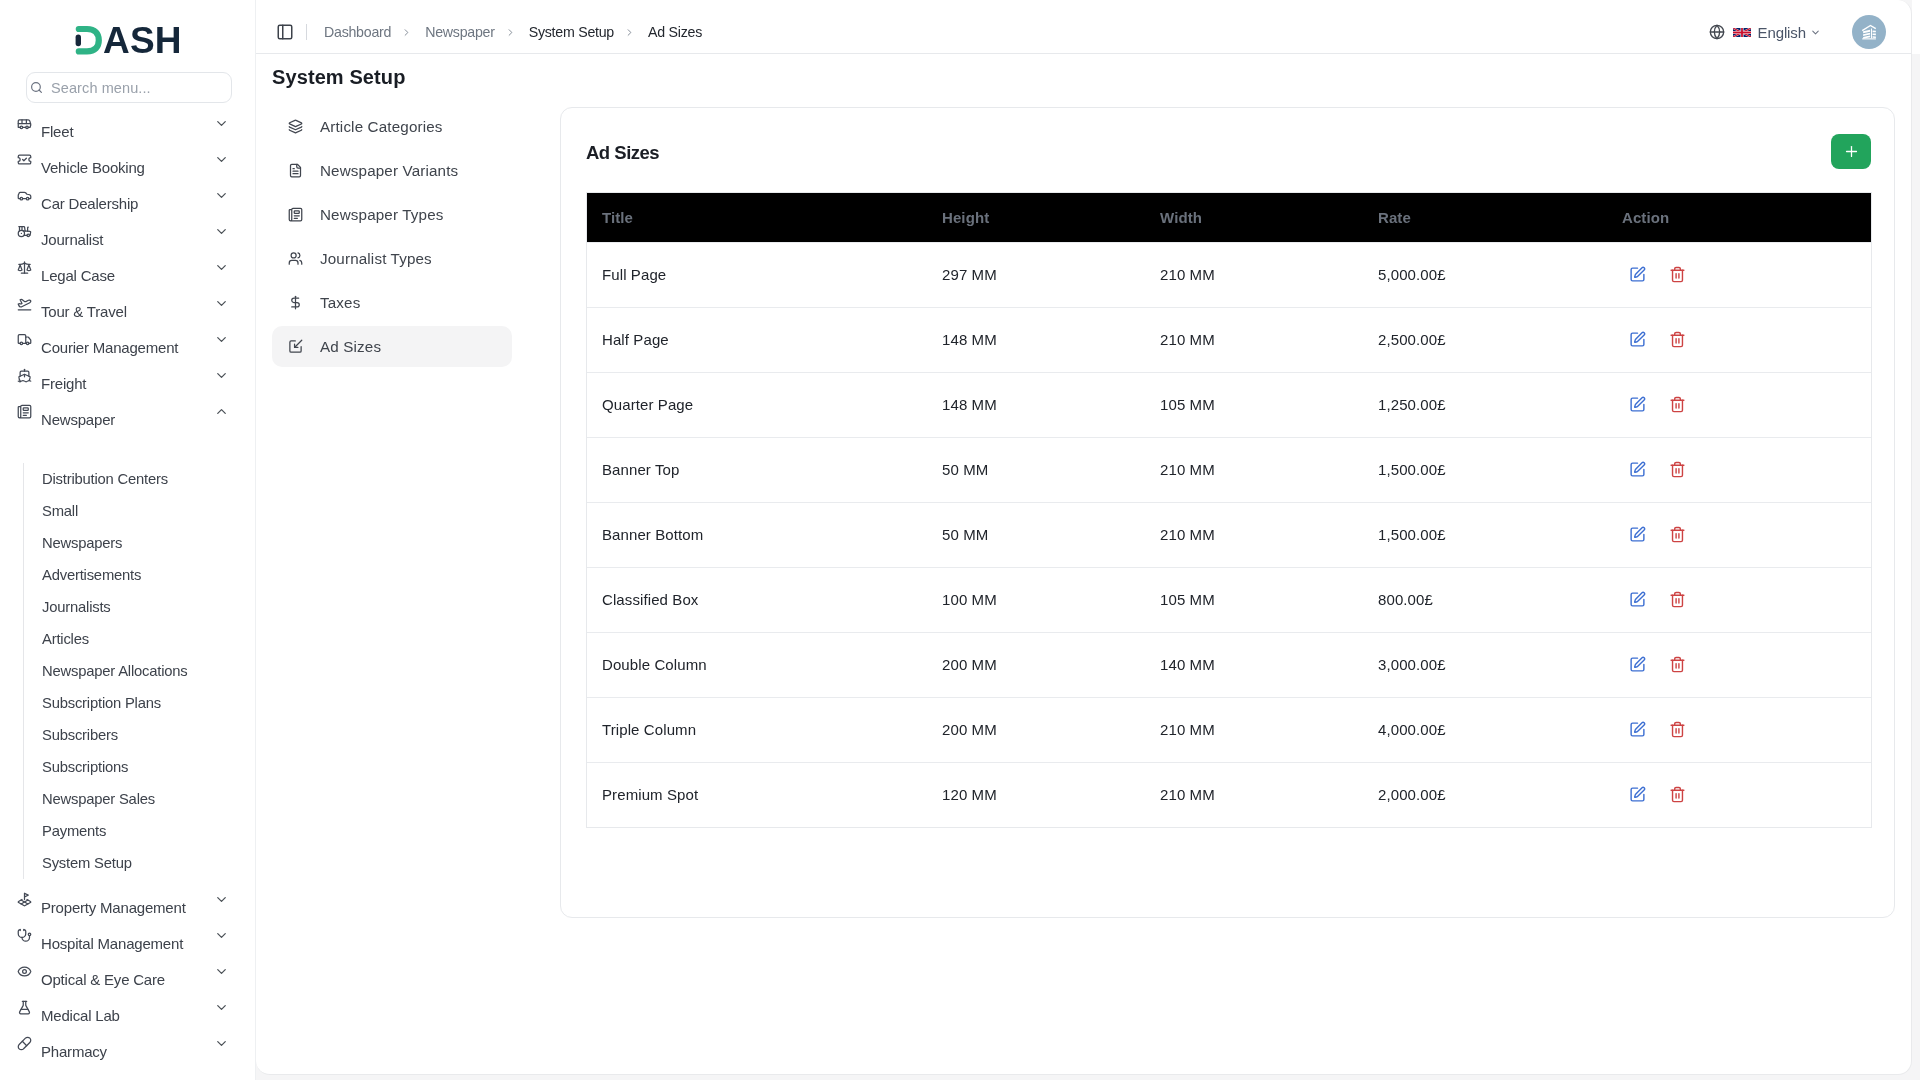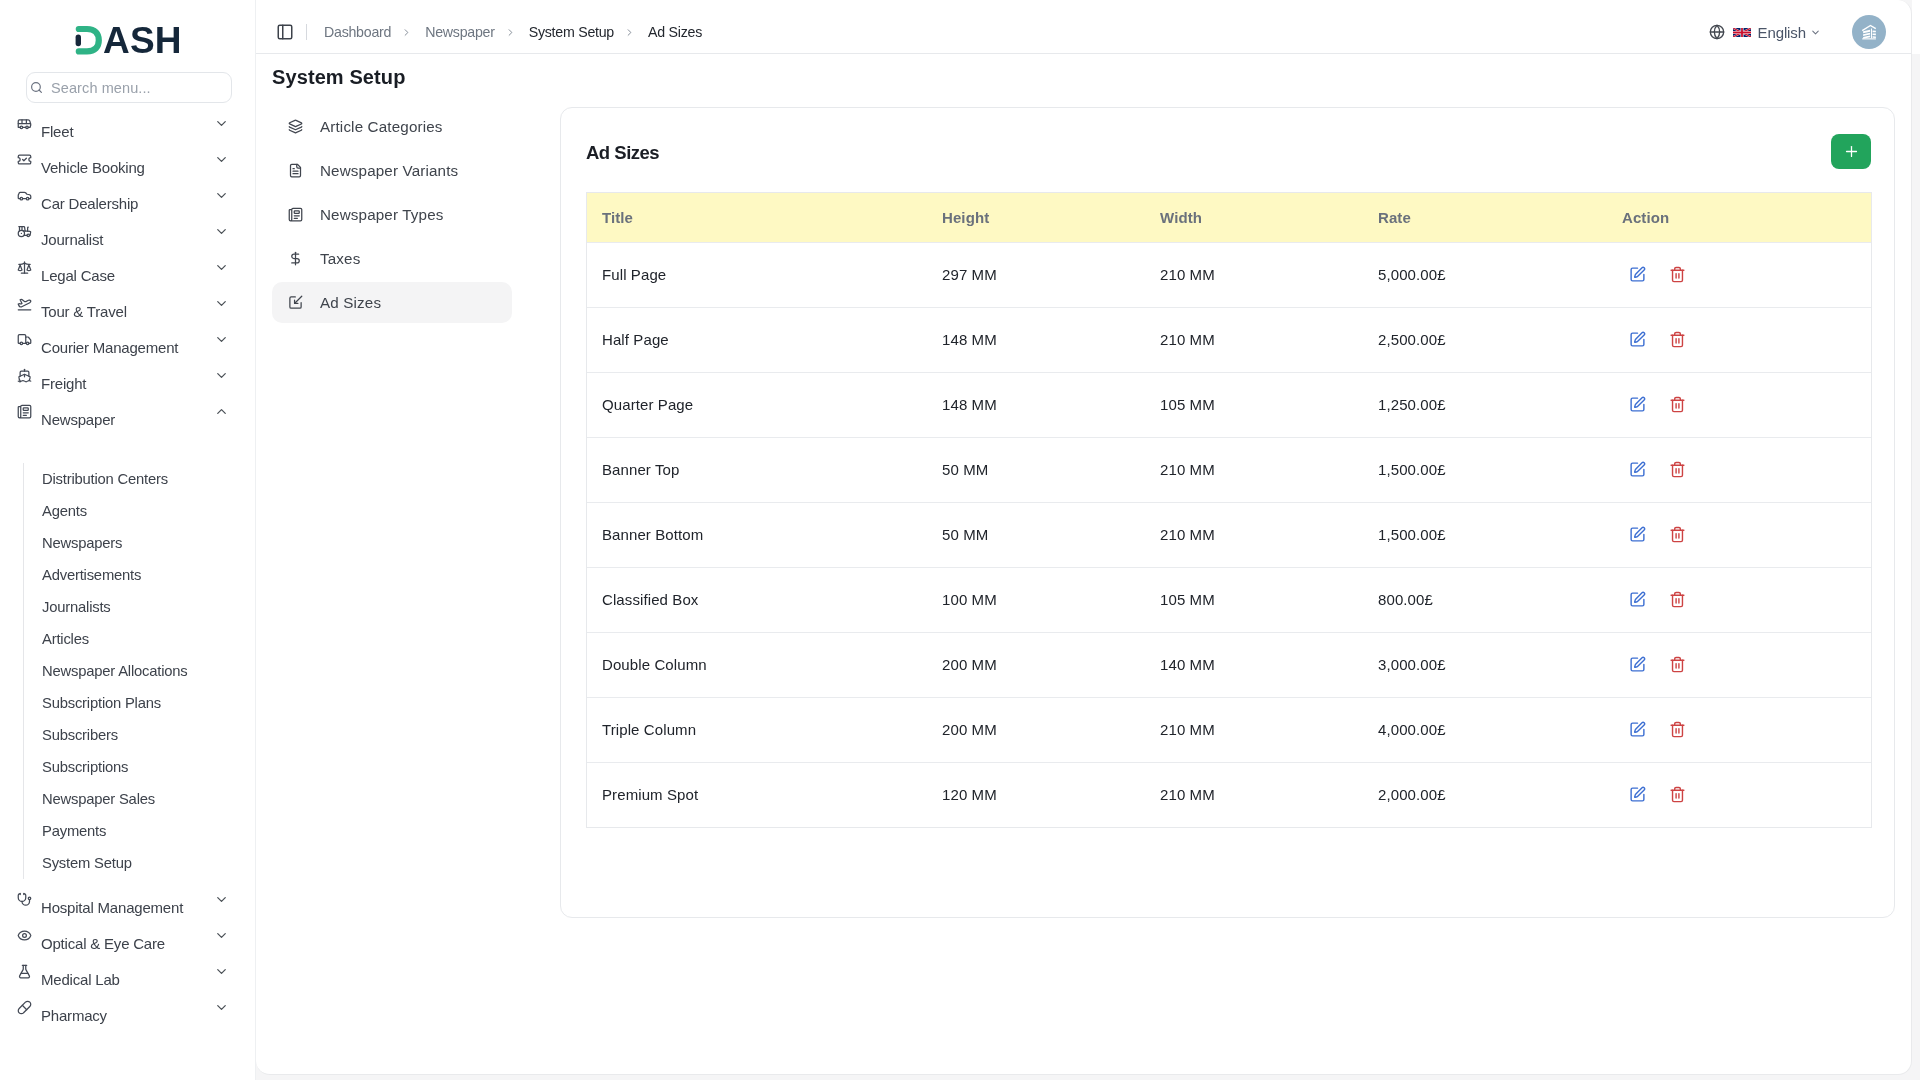--- a/index.html
+++ b/index.html
@@ -41,21 +41,21 @@
 .setupnav li.active { background:#f4f4f5; }
 .setupnav .ic { width:15px; height:15px; color:#40454e; }
 .setupnav .lb { margin-left:17px; font-size:15.2px; letter-spacing:.15px; }
 
 
 .card { position:absolute; left:304px; top:107px; width:1335px; height:811px; background:#fff; border:1px solid #e7e9ec; border-radius:12px; }
 .ctitle { position:absolute; left:25px; top:34px; font-size:18.5px; font-weight:700; color:#1b1e25; letter-spacing:-.5px; }
 .addbtn { position:absolute; right:23px; top:26px; width:40px; height:35px; background:#22a45c; border-radius:8px; display:flex; align-items:center; justify-content:center; }
 .tablebox { position:absolute; left:25px; top:84px; width:1286px; border:1px solid #e7e9ec; }
 table { width:100%; border-collapse:collapse; table-layout:fixed; }
-th { height:49px; background:#fef9c3; text-align:left; padding-left:15px; font-size:15px; font-weight:700; color:#6a717c; letter-spacing:.1px; }
+th { height:49px; background:#000000; text-align:left; padding-left:15px; font-size:15px; font-weight:700; color:#6a717c; letter-spacing:.1px; }
 td { height:65px; border-top:1px solid #e9ebee; padding-left:15px; font-size:15px; color:#20242b; letter-spacing:.1px; }
 .acts { display:flex; align-items:center; gap:23px; margin-left:7px; }
 .acts .edit { color:#3d6fd2; }
 .acts .del { color:#cd4343; }
 </style>
 </head>
 <body>
 
 <div class="sidebar">
   <svg class="logo" width="112" height="38" viewBox="0 0 112 38">
@@ -182,34 +182,46 @@
           <rect width="8" height="4" x="10" y="6" rx="1"></rect>
         </svg>
         <span class="lb">Newspaper</span>
         <svg class="chev" width="15" height="15" viewBox="0 0 24 24" fill="none" stroke="currentColor" stroke-width="2" stroke-linecap="round" stroke-linejoin="round">
           <path d="m18 15-6-6-6 6"></path>
         </svg>
       </li>
   </ul>
   <ul class="sub" style="position:absolute; left:0; top:463px; margin-left:23px; width:200px;">
     <li>Distribution Centers</li>
-    <li>Agents</li>
+    <li>Small</li>
     <li>Newspapers</li>
     <li>Advertisements</li>
     <li>Journalists</li>
     <li>Articles</li>
     <li>Newspaper Allocations</li>
     <li>Subscription Plans</li>
     <li>Subscribers</li>
     <li>Subscriptions</li>
     <li>Newspaper Sales</li>
     <li>Payments</li>
     <li>System Setup</li>
   </ul>
   <ul class="menu" style="top:881px;">
+    <li class="mi">
+        <svg class="ic" viewBox="0 0 24 24" fill="none" stroke="currentColor" stroke-width="2" stroke-linecap="round" stroke-linejoin="round" width="15" height="15">
+          <path d="m12 8 6-3-6-3v10"></path>
+          <path d="m8 11.99-5.5 3.14a1 1 0 0 0 0 1.74l8.5 4.86a2 2 0 0 0 2 0l8.5-4.86a1 1 0 0 0 0-1.74L16 12"></path>
+          <path d="m6.49 12.85 11.02 6.3"></path>
+          <path d="M17.51 12.85 6.5 19.15"></path>
+        </svg>
+        <span class="lb">Property Management</span>
+        <svg class="chev" width="15" height="15" viewBox="0 0 24 24" fill="none" stroke="currentColor" stroke-width="2" stroke-linecap="round" stroke-linejoin="round">
+          <path d="m6 9 6 6 6-6"></path>
+        </svg>
+      </li>
     <li class="mi">
         <svg class="ic" viewBox="0 0 24 24" fill="none" stroke="currentColor" stroke-width="2" stroke-linecap="round" stroke-linejoin="round" width="15" height="15">
           <path d="M11 2v2"></path>
           <path d="M5 2v2"></path>
           <path d="M5 3H4a2 2 0 0 0-2 2v4a6 6 0 0 0 12 0V5a2 2 0 0 0-2-2h-1"></path>
           <path d="M8 15a6 6 0 0 0 12 0v-3"></path>
           <circle cx="20" cy="10" r="2"></circle>
         </svg>
         <span class="lb">Hospital Management</span>
         <svg class="chev" width="15" height="15" viewBox="0 0 24 24" fill="none" stroke="currentColor" stroke-width="2" stroke-linecap="round" stroke-linejoin="round">
@@ -336,20 +348,29 @@
         <svg class="ic" viewBox="0 0 24 24" fill="none" stroke="currentColor" stroke-width="2" stroke-linecap="round" stroke-linejoin="round" width="15" height="15">
           <path d="M15 18h-5"></path>
           <path d="M18 14h-8"></path>
           <path d="M4 22h16a2 2 0 0 0 2-2V4a2 2 0 0 0-2-2H8a2 2 0 0 0-2 2v16a2 2 0 0 1-4 0V5a1 1 0 0 1 1-1h3"></path>
           <rect width="8" height="4" x="10" y="6" rx="1"></rect>
         </svg>
         <span class="lb">Newspaper Types</span>
       </li>
     <li>
         <svg class="ic" viewBox="0 0 24 24" fill="none" stroke="currentColor" stroke-width="2" stroke-linecap="round" stroke-linejoin="round" width="15" height="15">
+          <path d="M16 21v-2a4 4 0 0 0-4-4H6a4 4 0 0 0-4 4v2"></path>
+          <circle cx="9" cy="7" r="4"></circle>
+          <path d="M22 21v-2a4 4 0 0 0-3-3.87"></path>
+          <path d="M16 3.13a4 4 0 0 1 0 7.75"></path>
+        </svg>
+        <span class="lb">Journalist Types</span>
+      </li>
+    <li>
+        <svg class="ic" viewBox="0 0 24 24" fill="none" stroke="currentColor" stroke-width="2" stroke-linecap="round" stroke-linejoin="round" width="15" height="15">
           <line x1="12" x2="12" y1="2" y2="22"></line>
           <path d="M17 5H9.5a3.5 3.5 0 0 0 0 7h5a3.5 3.5 0 0 1 0 7H6"></path>
         </svg>
         <span class="lb">Taxes</span>
       </li>
     <li class="active">
         <svg class="ic" viewBox="0 0 24 24" fill="none" stroke="currentColor" stroke-width="2" stroke-linecap="round" stroke-linejoin="round" width="15" height="15">
           <path d="M21 12.3V19a2 2 0 0 1-2 2H5a2 2 0 0 1-2-2V5a2 2 0 0 1 2-2h6.7"></path>
           <path d="M22 2 10.8 13.2"></path>
           <path d="M10.5 8.2v5.3h5.3"></path>

